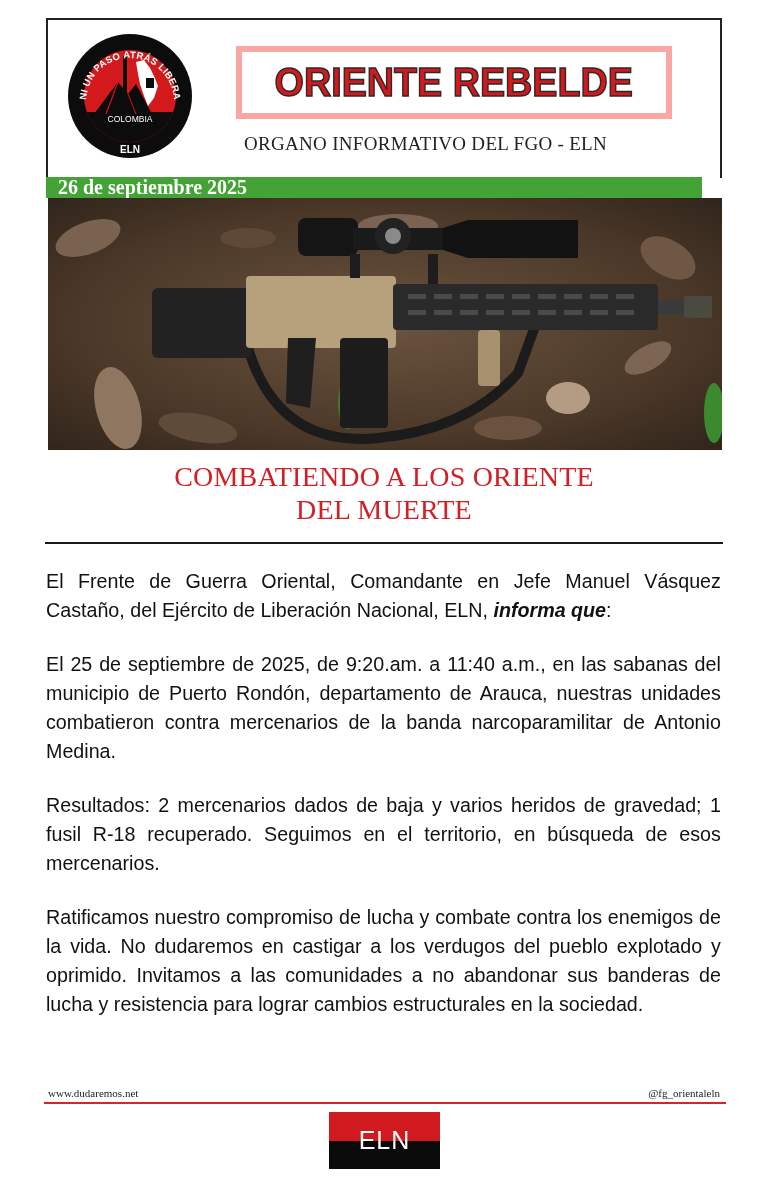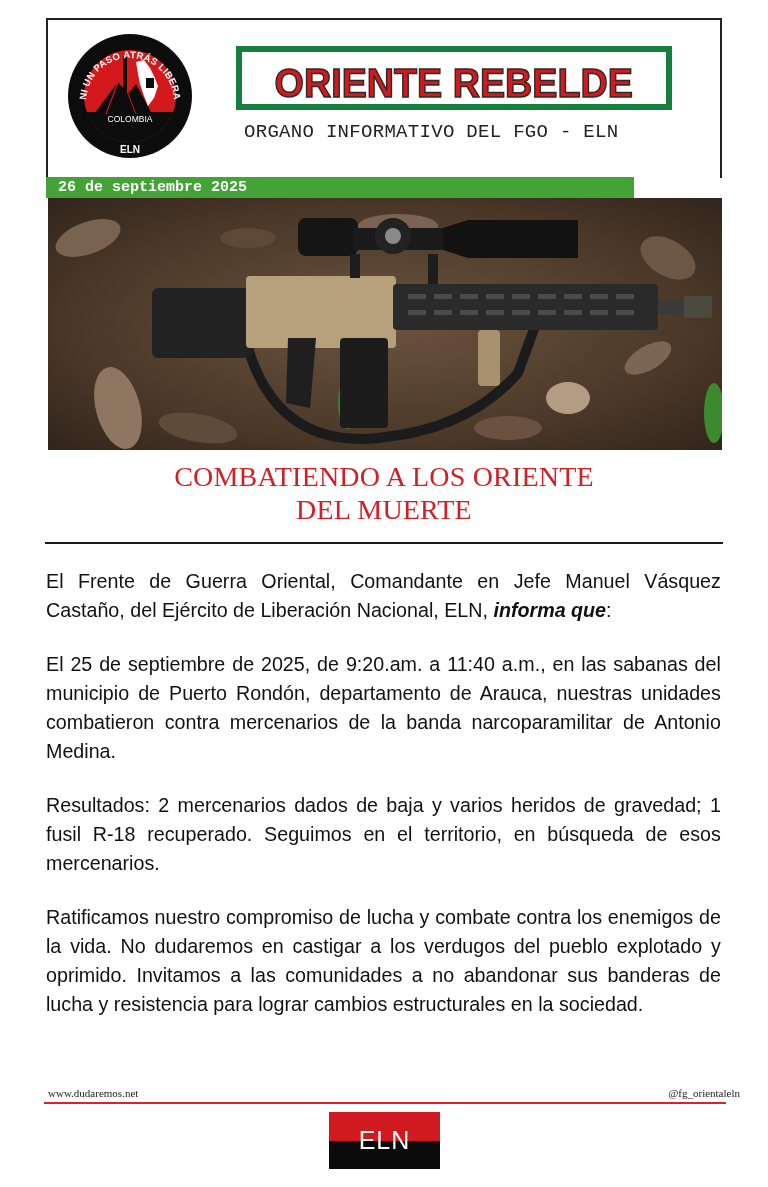--- a/index.html
+++ b/index.html
@@ -31,61 +31,61 @@
       left: 66px;
       top: 32px;
       width: 128px;
       height: 128px;
     }
     .masthead-box {
       position: absolute;
       left: 236px;
       top: 46px;
       width: 436px;
-      height: 64px;
-      border: 6px solid #15803d;
+      height: 73px;
+      border: 6px solid #fca5a5;
       box-sizing: border-box;
       background: #fff;
       display: flex;
-      align-items: flex-end;
+      align-items: center;
       justify-content: center;
     }
     .masthead-title {
       font-family: "Liberation Sans", sans-serif;
       font-weight: 900;
       font-size: 41px;
       letter-spacing: 0px;
       color: #d3191c;
       -webkit-text-stroke: 1.5px #2a2a2a;
       transform: scaleX(0.92);
       white-space: nowrap;
       line-height: 1;
     }
     .subtitle {
       position: absolute;
       left: 244px;
-      top: 121px;
+      top: 133px;
       width: 420px;
-      font-family: Liberation Mono, monospace;
+      font-family: Liberation Serif, serif;
       font-size: 19px;
       color: #222;
       letter-spacing: 0.3px;
       white-space: nowrap;
     }
     .date-bar {
       position: absolute;
       left: 46px;
       top: 177px;
-      width: 588px;
+      width: 656px;
       height: 21px;
       background: #43a336;
       color: #fff;
-      font-family: Liberation Mono, monospace;
+      font-family: Liberation Serif, serif;
       font-weight: bold;
-      font-size: 15px;
+      font-size: 20px;
       line-height: 21px;
       padding-left: 12px;
       box-sizing: border-box;
     }
     .photo {
       position: absolute;
       left: 48px;
       top: 198px;
       width: 674px;
       height: 252px;
@@ -136,21 +136,21 @@
     .footer-left {
       position: absolute;
       left: 48px;
       top: 1087px;
       font-family: "Liberation Serif", serif;
       font-size: 11px;
       color: #222;
     }
     .footer-right {
       position: absolute;
-      right: 28px;
+      right: 48px;
       top: 1087px;
       font-family: "Liberation Serif", serif;
       font-size: 11px;
       color: #222;
     }
     .footer-rule {
       position: absolute;
       left: 44px;
       top: 1102px;
       width: 682px;

